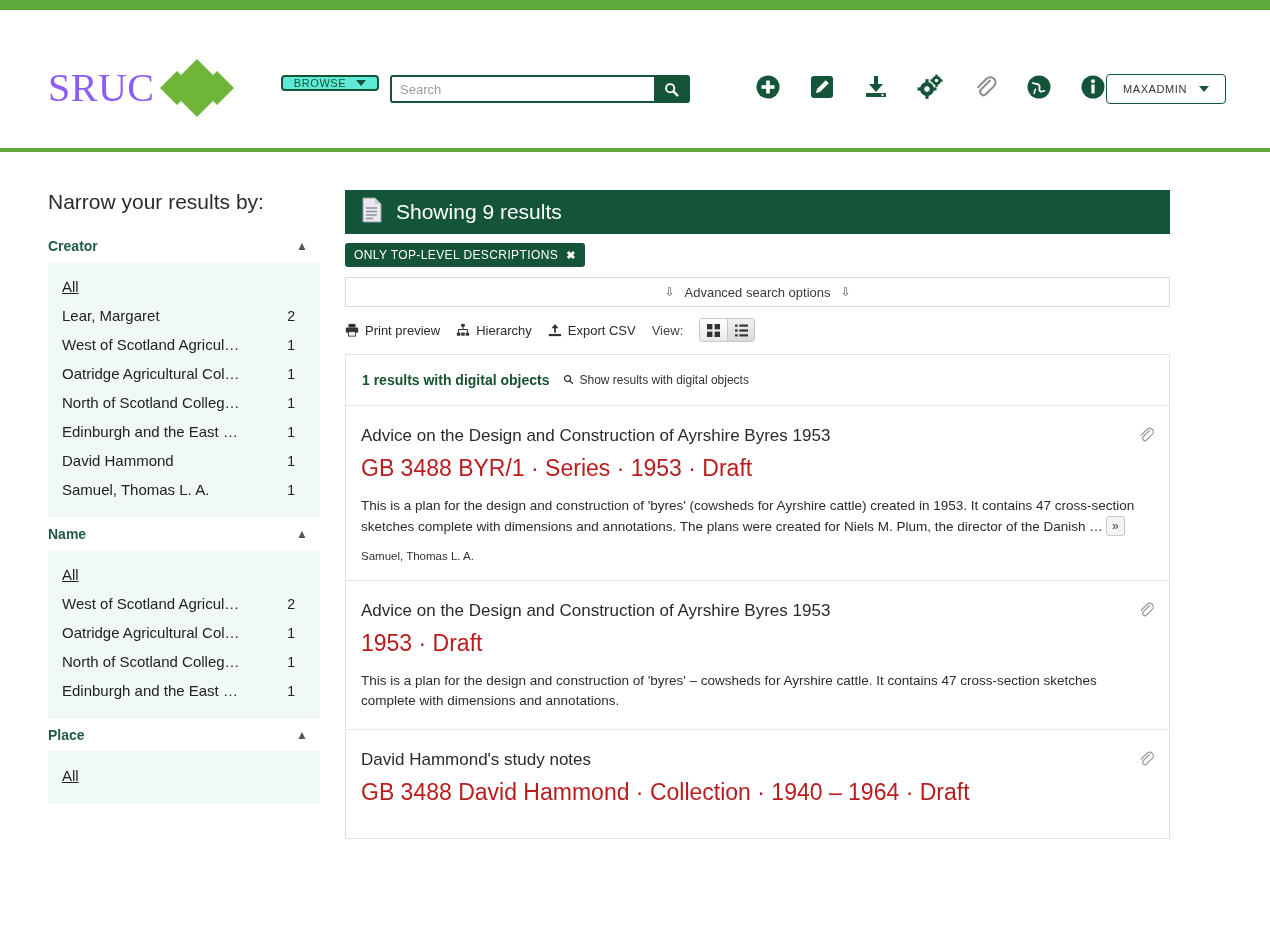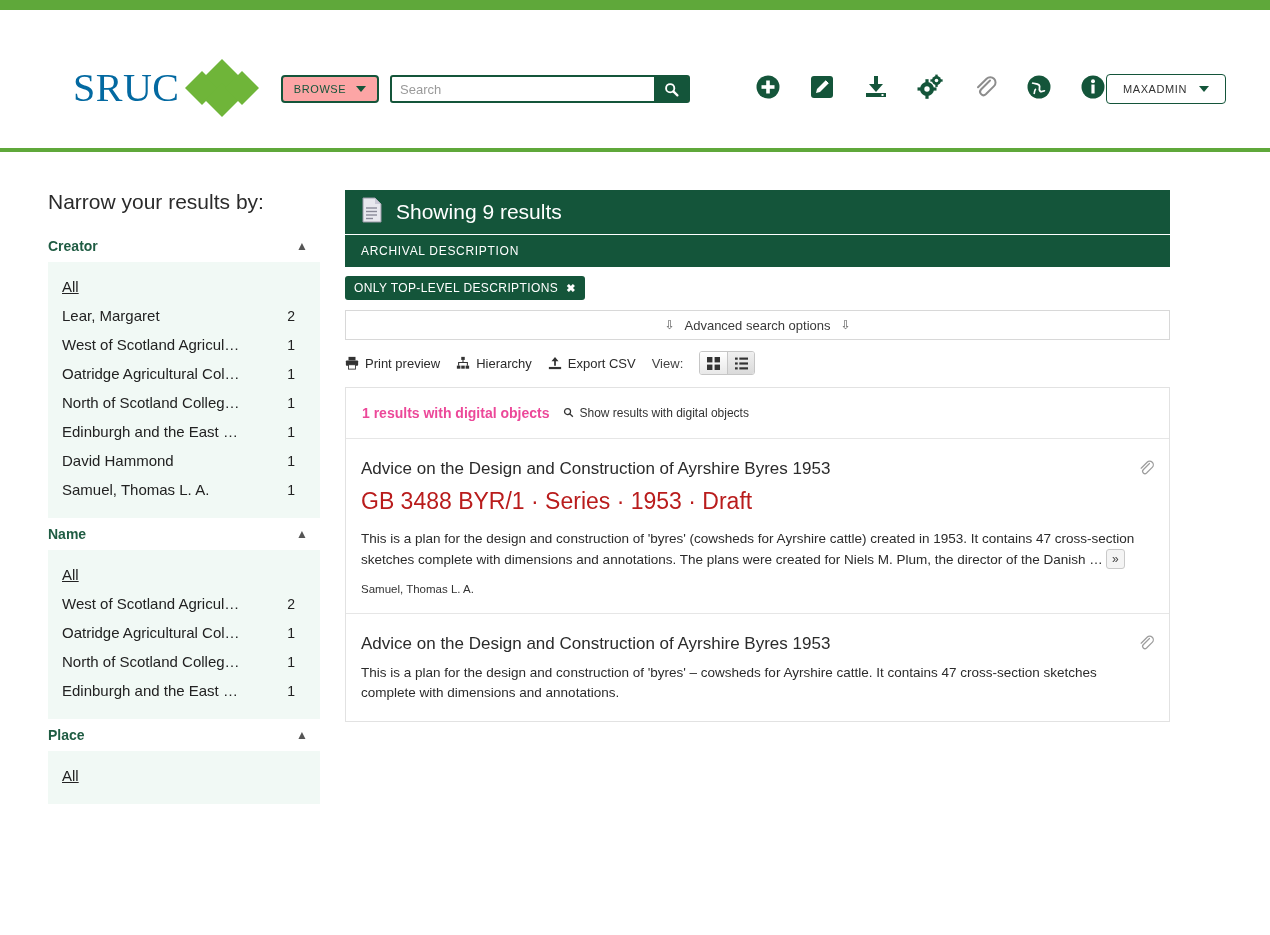--- a/index.html
+++ b/index.html
@@ -18,38 +18,38 @@
   .headerrule { height:4px; background:#5FA83A; }
 
   
   .logo-wrap{
     position:absolute; left:48px; top:56px;
     display:flex; align-items:center; gap:10px;
   }
   .logo-text{
     font-family:"Liberation Serif", serif;
     font-size:40px; letter-spacing:.5px;
-    color:#0369a1; line-height:1;margin-left:25px;
+    color:#8b5cf6; line-height:1;
   }
   .logo-diamonds{ position:relative; width:64px; height:44px; }
   .logo-diamonds i{
     position:absolute; width:24px; height:24px;
     background:#6FB539; transform:rotate(45deg);
   }
   .d1{ left:0px;  top:10px; }
   .d2{ left:20px; top:-2px; }
   .d3{ left:20px; top:22px; }
   .d4{ left:40px; top:10px; }
 
   
   .browse-btn{
     position:absolute; left:281px; top:65px;
-    width:98px; height:28px;
+    width:98px; height:16px;
     border:2px solid #14553A; border-radius:4px;
-    background:#fca5a5; color:#14553A;
+    background:#5eead4; color:#14553A;
     font-size:11px; letter-spacing:.6px;
     display:flex; align-items:center; justify-content:center; gap:10px;
     cursor:pointer;
   }
   .caret{
     width:0;height:0;border-left:5px solid transparent;border-right:5px solid transparent;
     border-top:6px solid #14553A;
   }
   .search-wrap{
     position:absolute; left:390px; top:65px;
@@ -159,21 +159,21 @@
   .sortrow .sc{
     width:0;height:0;border-left:4px solid transparent;border-right:4px solid transparent;
     border-top:5px solid #555; margin:0 3px 0 1px; cursor:pointer;
   }
 
   .results{ margin-top:12px; border:1px solid #e2e2e2; background:#fff; }
   .digi{
     padding:17px 16px; font-size:14px; display:flex; align-items:baseline; gap:14px;
     border-bottom:1px solid #e6e6e6;
   }
-  .digi .b{ font-weight:bold; color:#ec4899; }
+  .digi .b{ font-weight:bold; color:#14532d; }
   .digi .lnk{ font-size:12px; color:#333; display:flex; align-items:center; gap:5px; cursor:pointer; }
 
   .item{ padding:20px 16px 18px 15px; border-bottom:1px solid #e6e6e6; position:relative; }
   .item:last-child{ border-bottom:0; }
   .item .title{ font-size:17px; color:#2b2b2b; margin-bottom:9px; cursor:pointer; }
   .item .meta{ font-size:23px; color:#b91c1c; margin-bottom:14px; }
   .item .desc{ font-size:13.5px; line-height:1.5; color:#2b2b2b; }
   .item .more{
     display:inline-block; border:1px solid #c9c9c9; border-radius:3px;
     background:#f4f4f4; padding:0px 5px; font-size:12px; color:#444;
@@ -383,21 +383,20 @@
             <line x1="5" y1="11" x2="16" y2="11"></line>
               <line x1="5" y1="14.5" x2="16" y2="14.5"></line>
             <line x1="5" y1="18" x2="16" y2="18"></line>
               <line x1="5" y1="21.5" x2="12" y2="21.5"></line>
           </g>
         </svg>
       </span>
       <span class="t">Showing 9 results</span>
     </div>
 
-    <div class="res-sub">ARCHIVAL DESCRIPTION</div>
 
     <div class="tagrow">
       <span class="tag">
         <span>ONLY TOP-LEVEL DESCRIPTIONS</span>
         <span class="x">✖</span>
       </span>
     </div>
 
     <div class="adv">
       <span class="dchev">⇩</span>
@@ -484,19 +483,29 @@
         <div class="creator">Samuel, Thomas L. A.</div>
       </div>
 
       <div class="item">
         <span class="clip">
           <svg width="18" height="18" viewBox="0 0 26 26">
             <path d="M18 6.5L9 15.5a3.4 3.4 0 004.8 4.8l8.2-8.2a5.2 5.2 0 10-7.4-7.4L6 13.3" fill="none" stroke="#9d9d9d" stroke-width="1.8" stroke-linecap="round"></path>
           </svg>
         </span>
         <div class="title">Advice on the Design and Construction of Ayrshire Byres 1953</div>
+        <div class="meta">1953 ·  Draft</div>
         <div class="desc">This is a plan for the design and construction of 'byres' – cowsheds for Ayrshire cattle. It contains 47 cross-section sketches complete with dimensions and annotations.</div>
       </div>
 
+      <div class="item">
+        <span class="clip">
+          <svg width="18" height="18" viewBox="0 0 26 26">
+            <path d="M18 6.5L9 15.5a3.4 3.4 0 004.8 4.8l8.2-8.2a5.2 5.2 0 10-7.4-7.4L6 13.3" fill="none" stroke="#9d9d9d" stroke-width="1.8" stroke-linecap="round"></path>
+          </svg>
+        </span>
+        <div class="title">David Hammond's study notes</div>
+        <div class="meta">GB 3488 David Hammond ·  Collection ·  1940 – 1964 ·  Draft</div>
+      </div>
 
     </div>
   </div>
 </div>
 
 </body></html>

